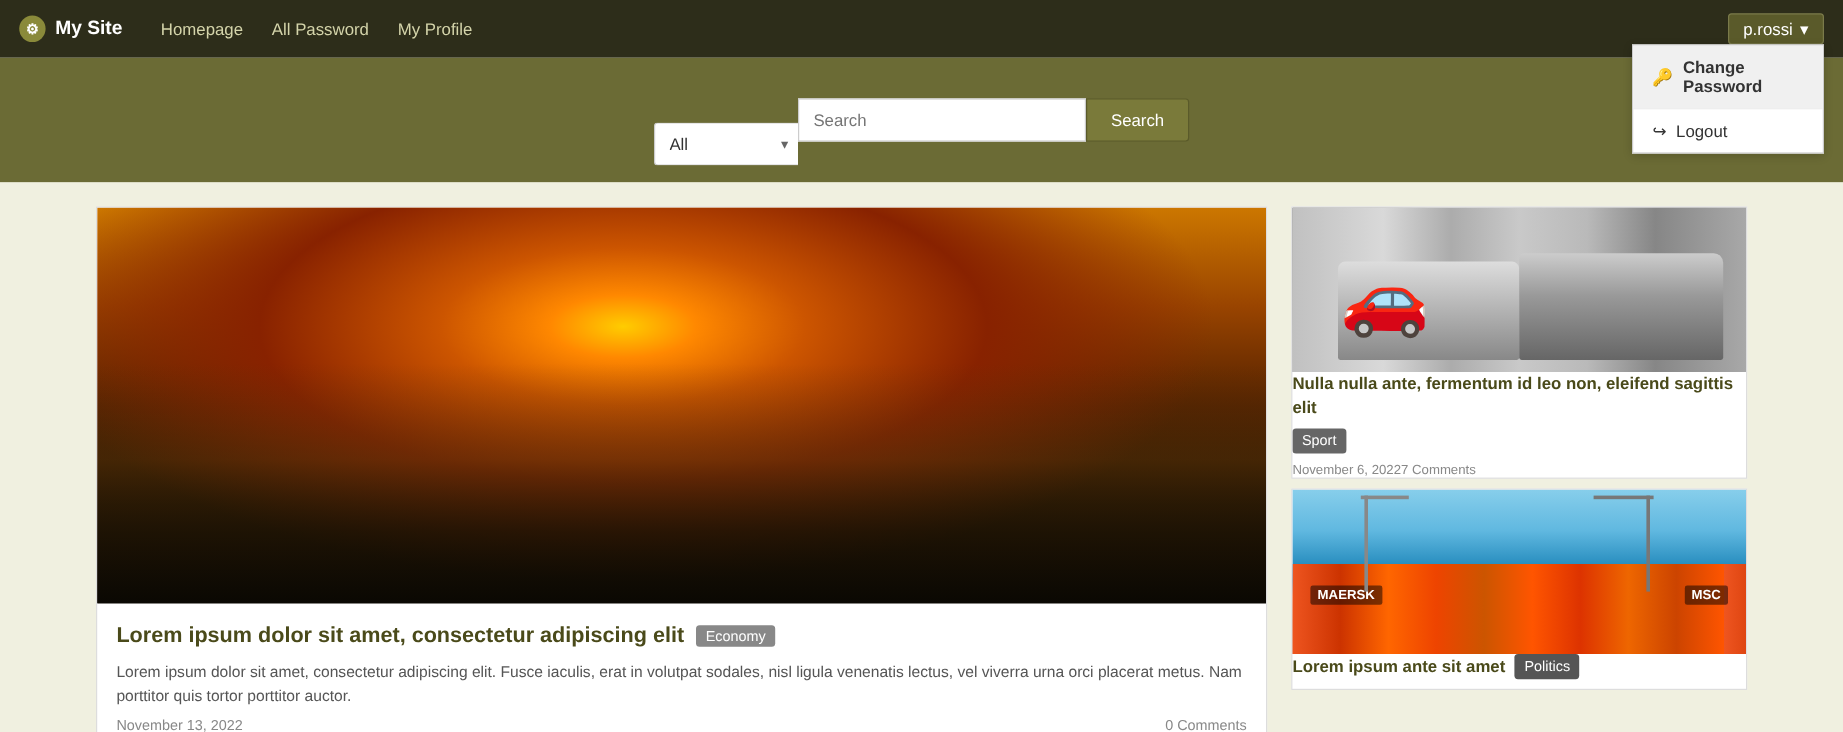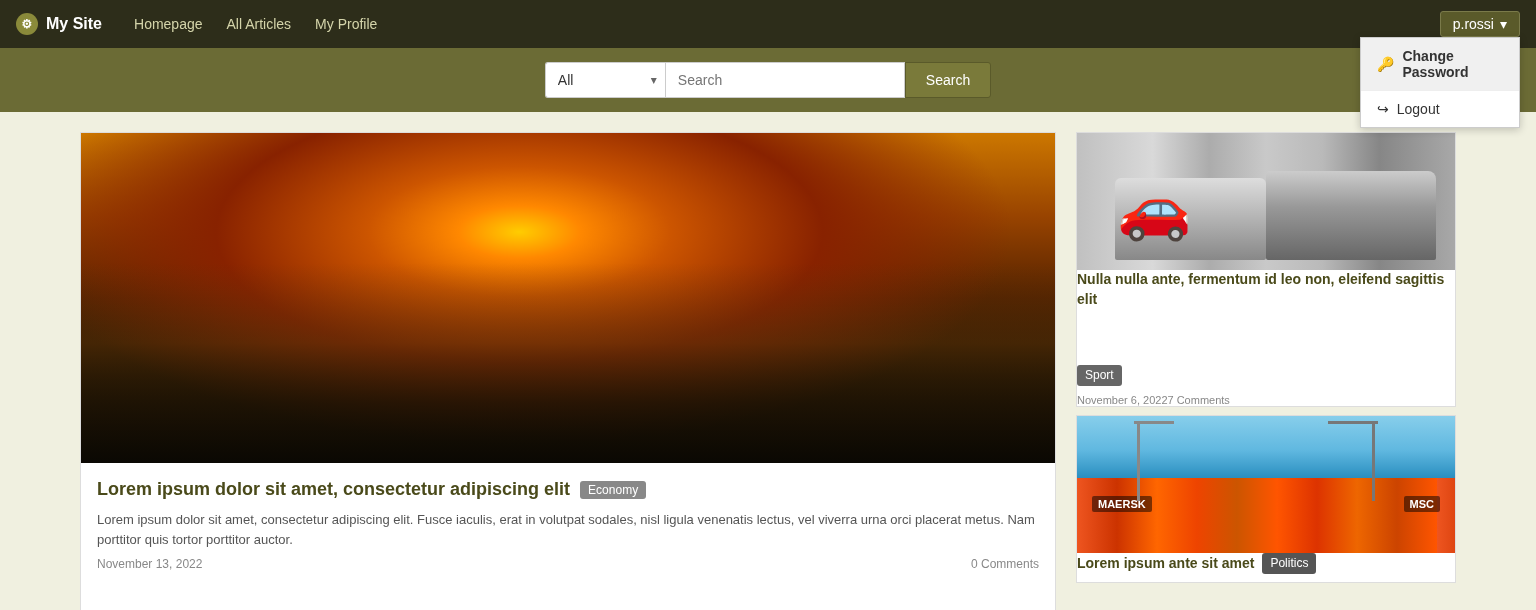--- a/index.html
+++ b/index.html
@@ -93,20 +93,21 @@
       font-size: 14px;
       height: 36px;
       min-width: 120px;
       cursor: pointer;
       border-radius: 3px 0 0 3px;
       color: #333;
       appearance: none;
     }
     .search-category-wrap {
       position: relative;
+      margin-top: 40px;
     }
     .search-category-wrap::after {
       content: '▾';
       position: absolute;
       right: 8px; top: 50%;
       transform: translateY(-50%);
       color: #666;
       pointer-events: none;
       font-size: 12px;
     }
@@ -203,21 +204,21 @@
     }
     .tag-badge {
       display: inline-block;
       padding: 2px 8px;
       border-radius: 3px;
       font-size: 12px;
       font-weight: normal;
       color: #fff;
     }
     .tag-economy { background: #888; }
-    .tag-sport { background: #666; margin-top: 48px; }
+    .tag-sport { background: #666; }
     .tag-politics { background: #555; }
 
     
     .sidebar-articles {
       width: 380px;
       display: flex;
       flex-direction: column;
       gap: 8px;
     }
     .sidebar-card {
@@ -280,21 +281,21 @@
 <nav>
   <div class="nav-brand">
     <div class="nav-brand-icon">
       <span>⚙</span>
     </div>
     <span>My Site</span>
   </div>
 
   <div class="nav-links">
     <a class="nav-link">Homepage</a>
-    <a class="nav-link">All Articles</a>
+    <a class="nav-link">All Password</a>
     <a class="nav-link">My Profile</a>
   </div>
 
   <div class="nav-right">
     <button class="user-dropdown-btn">
       <span>p.rossi</span>
       <span>▾</span>
     </button>
     <div class="dropdown-menu">
       <div class="dropdown-item active">

